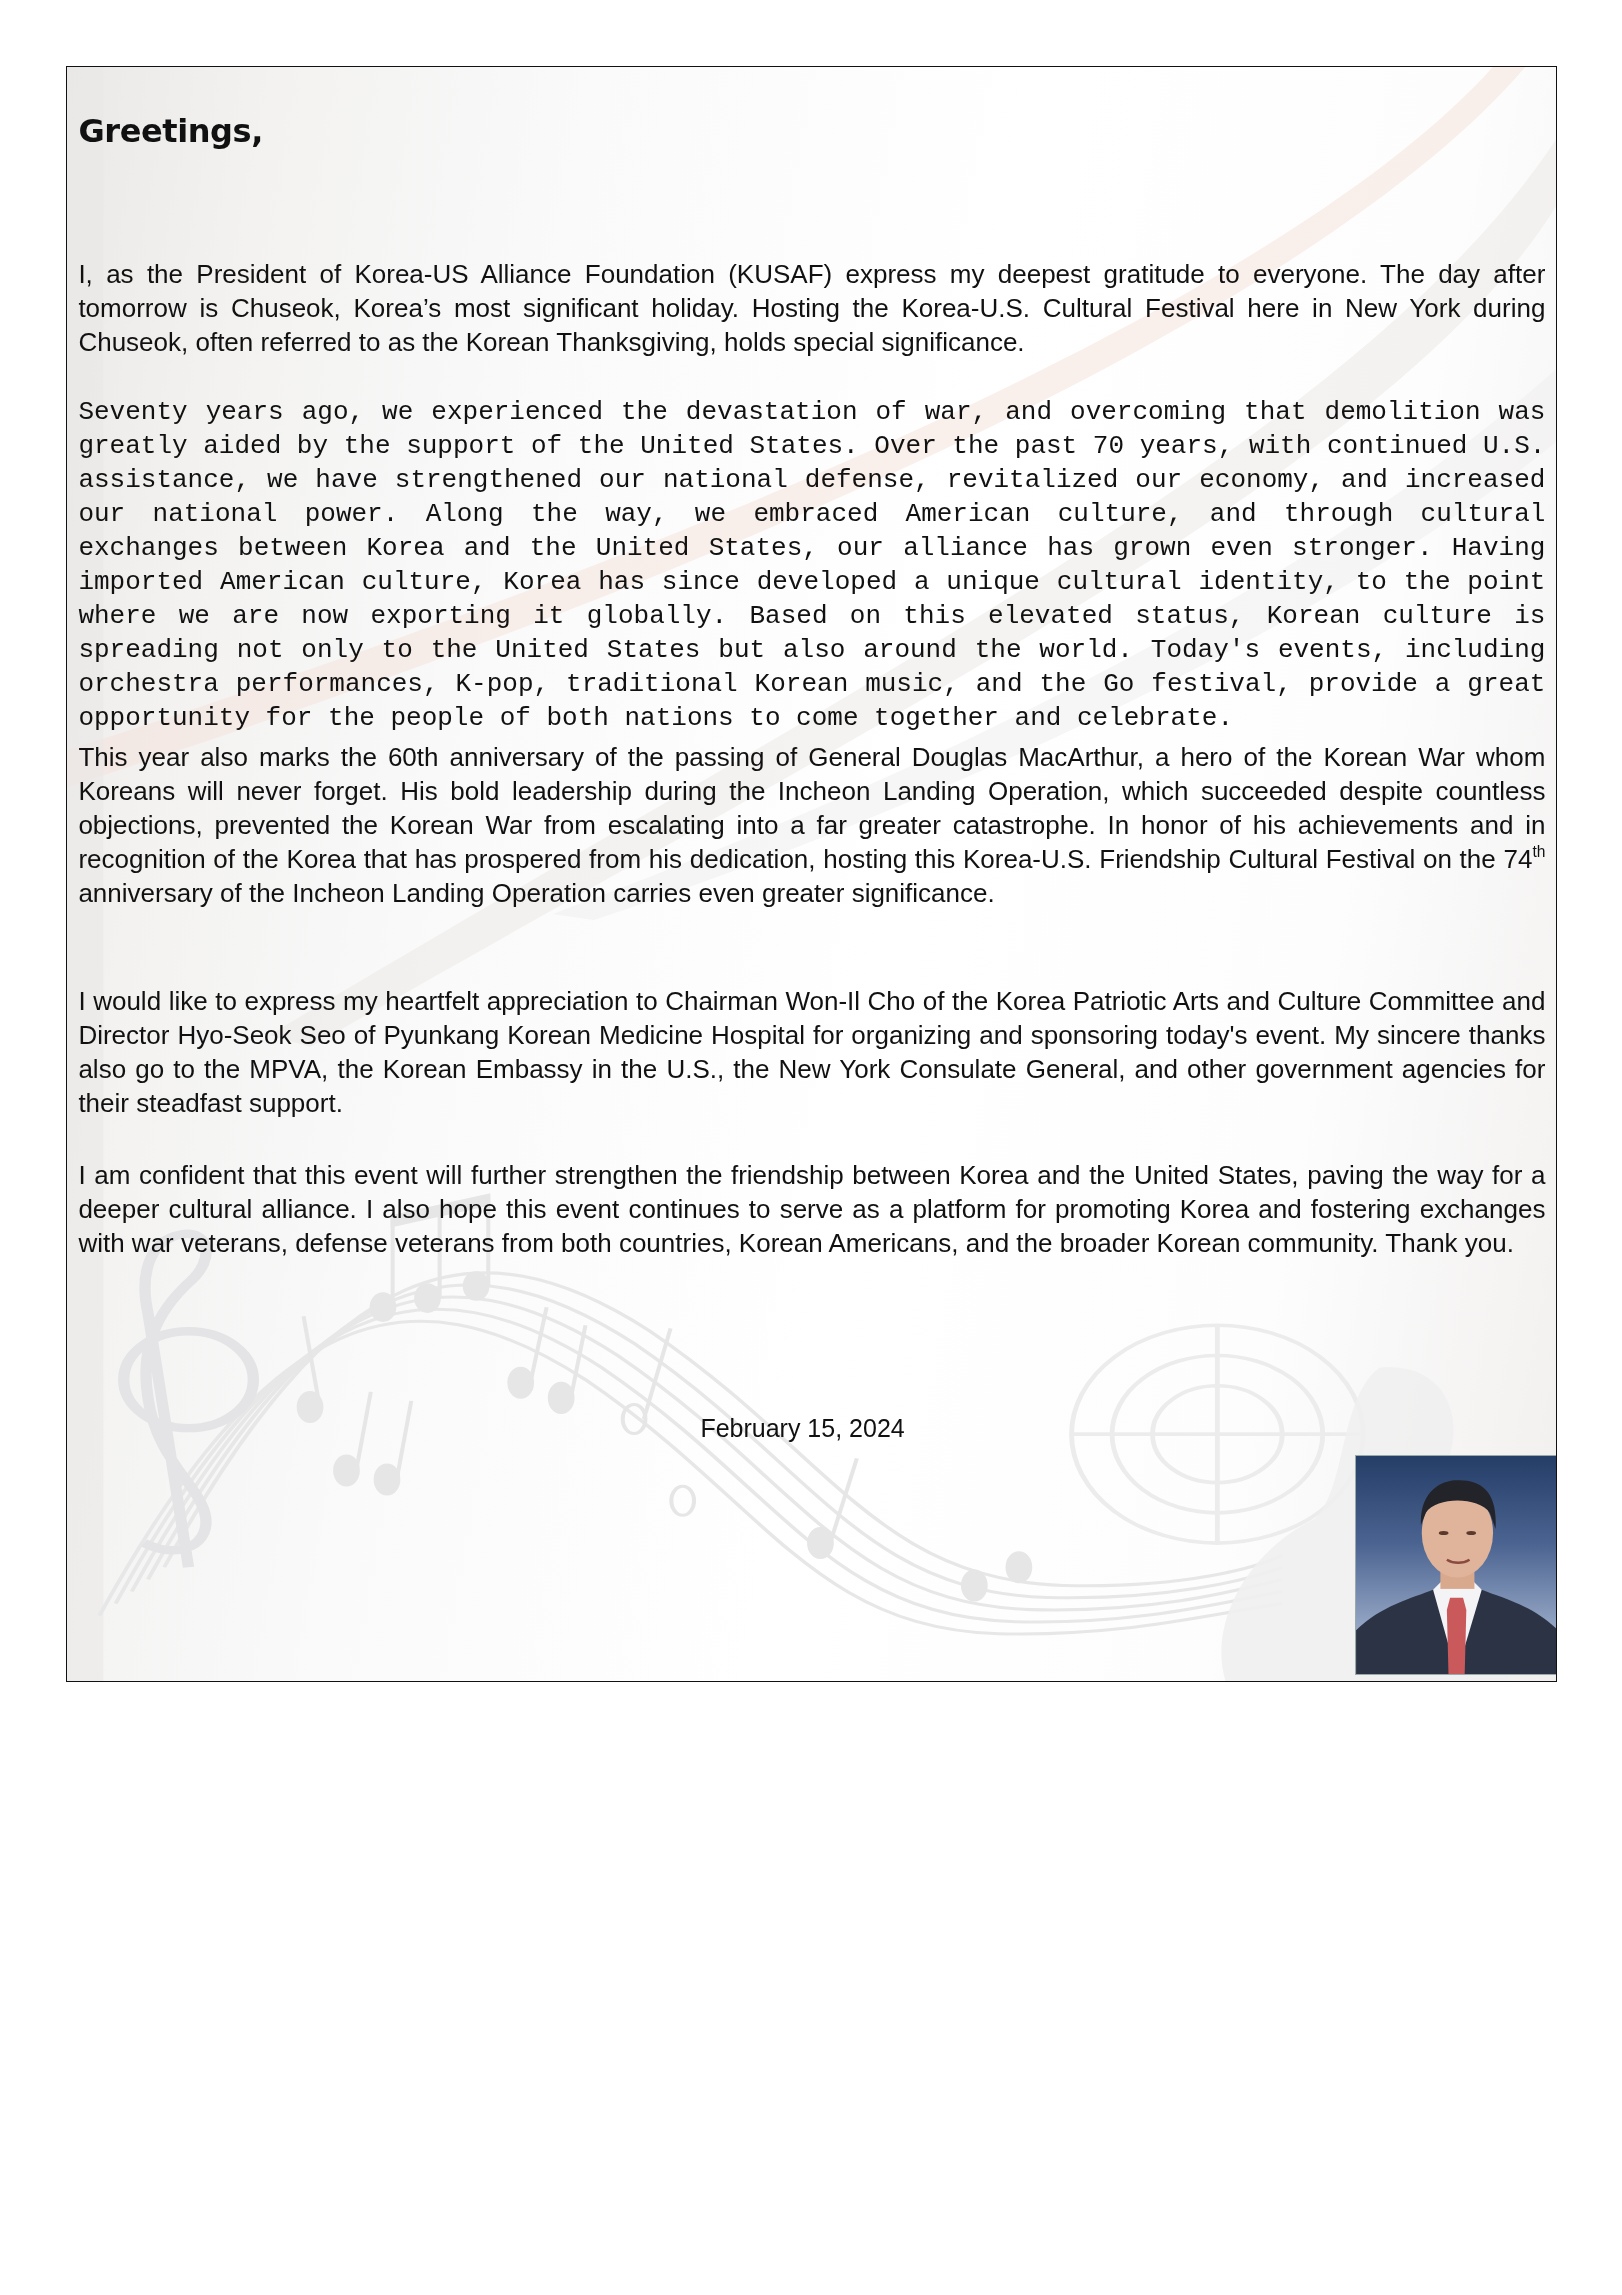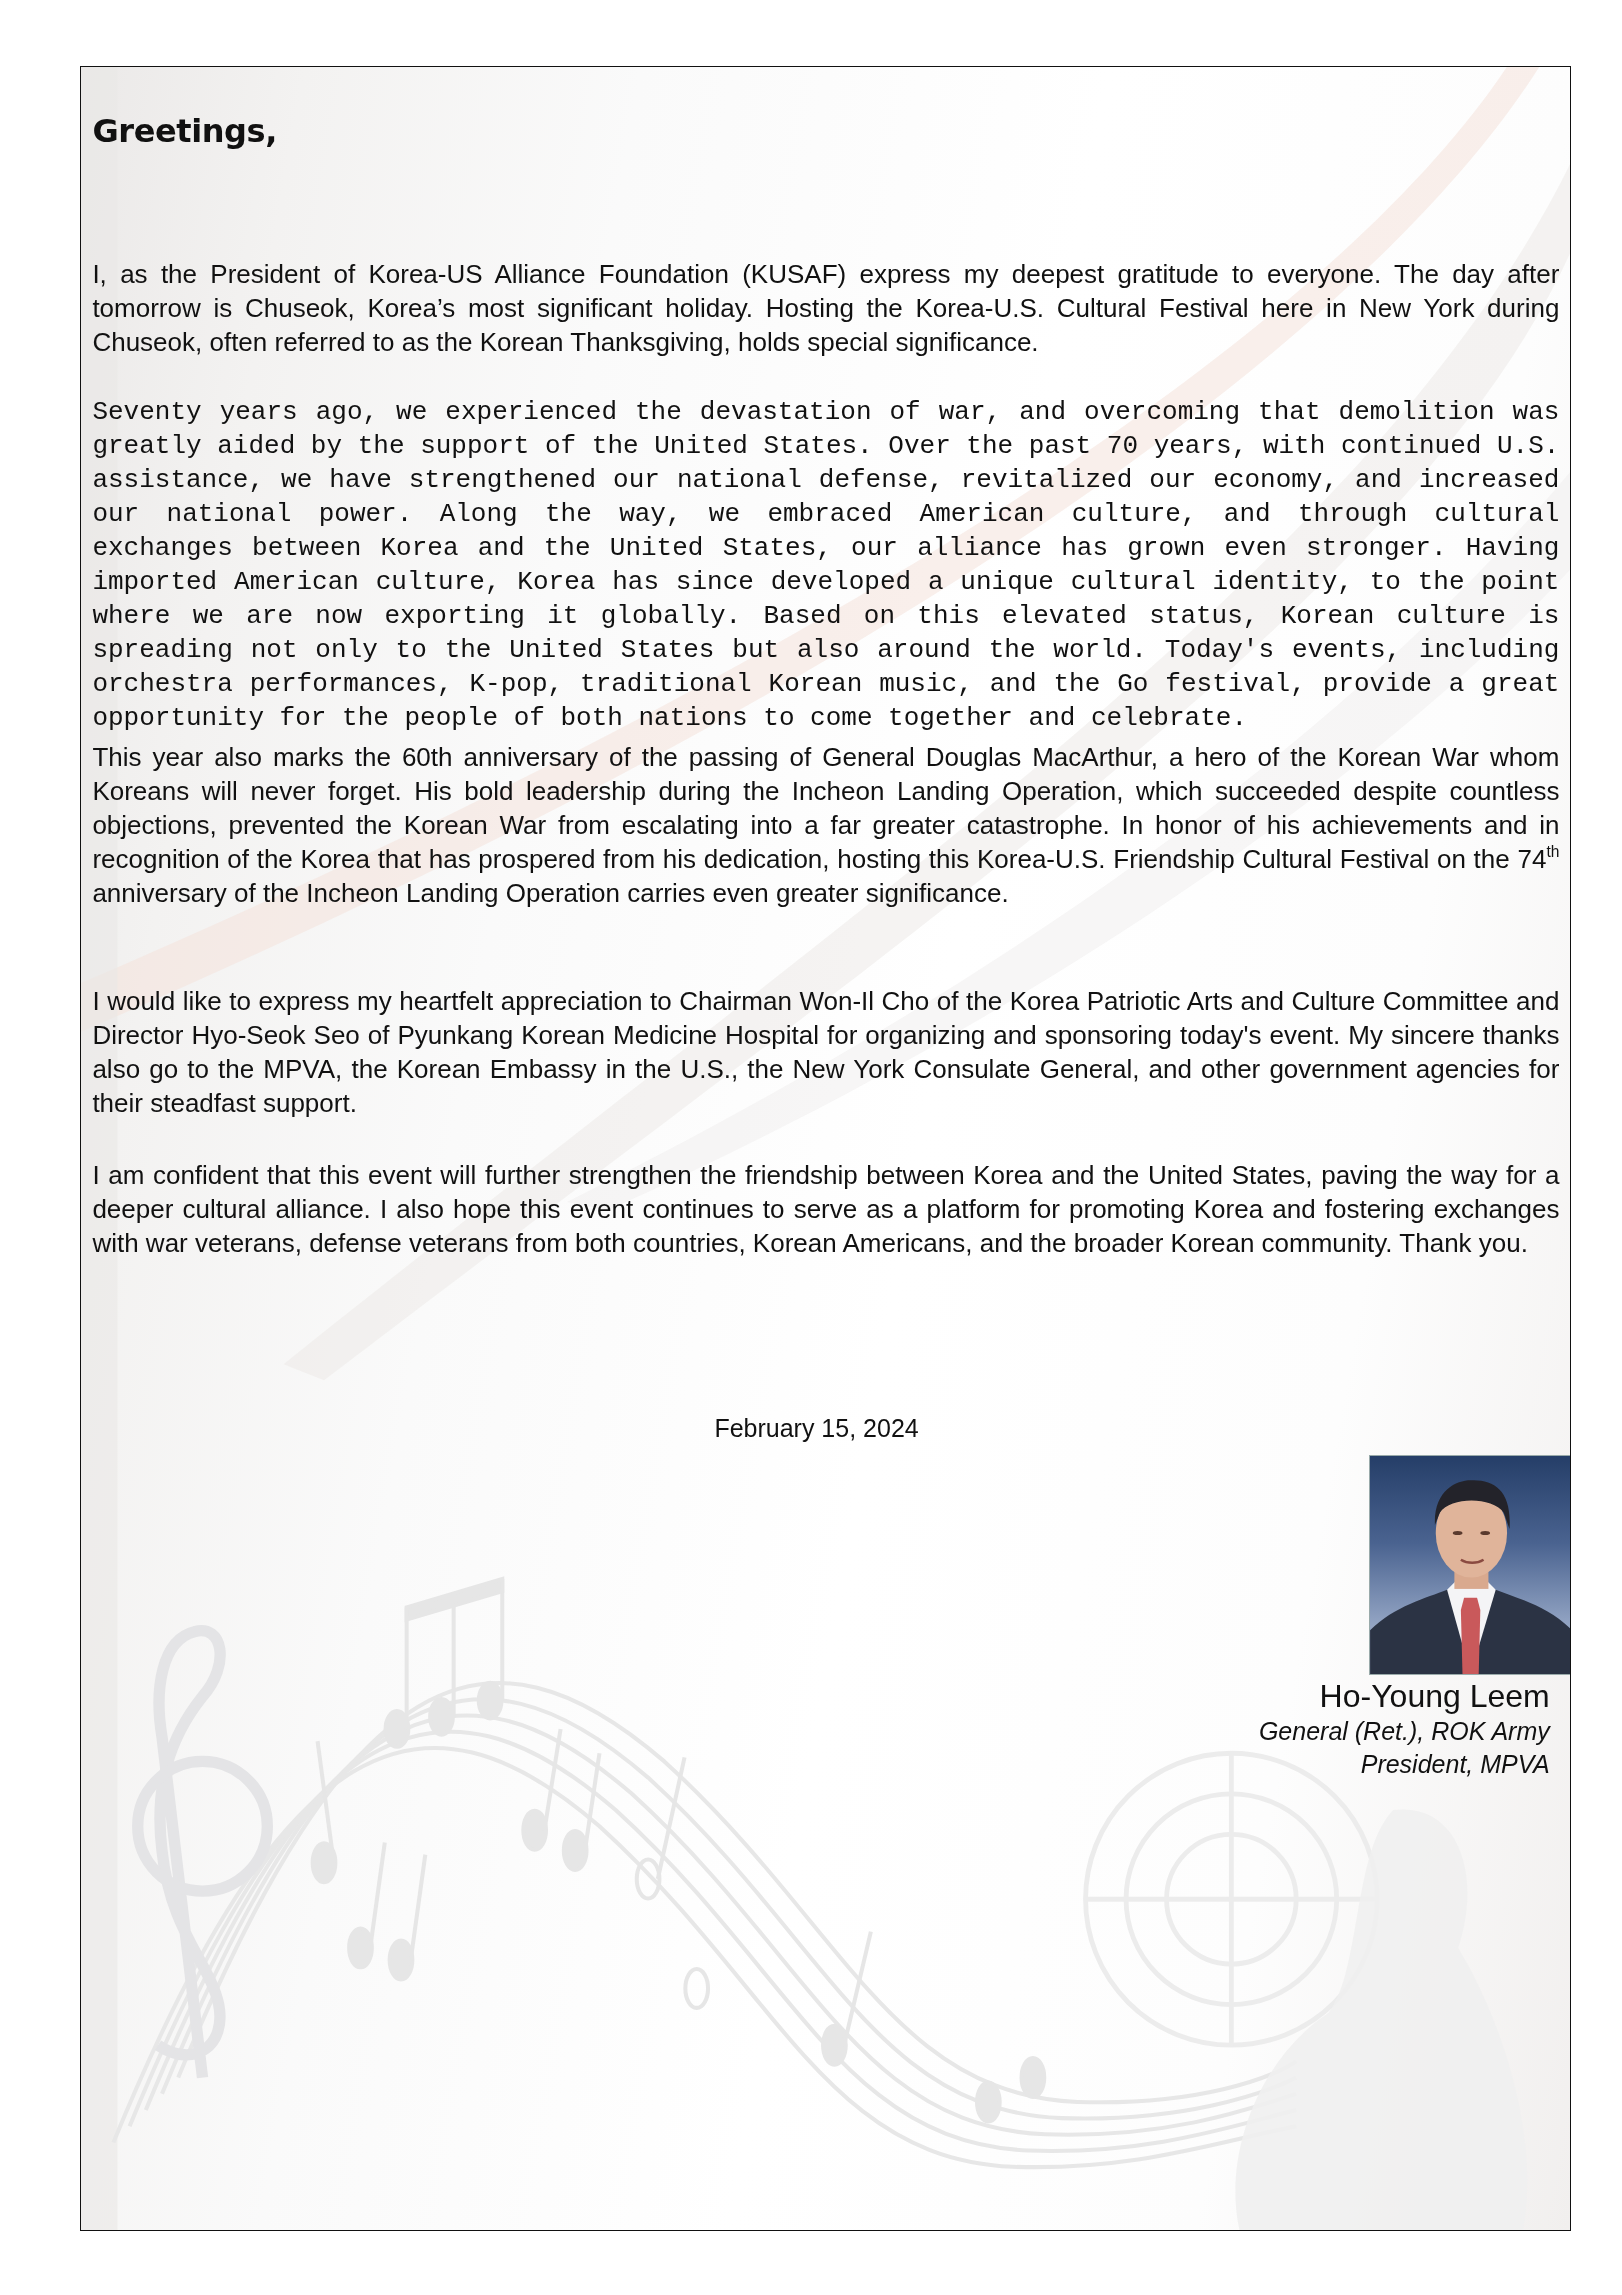--- a/index.html
+++ b/index.html
@@ -1,18 +1,18 @@
 <!DOCTYPE html>
 <html style="font-size:13px"><head>
 <meta charset="utf-8">
 <style>
   html, body { margin: 0; padding: 0; background: #ffffff; }
   body { width: 1623px; height: 2295px; position: relative; overflow: hidden; }
   .frame {
-    position: absolute; left: 80px; top: 66px; width: 1491px; height: 2165px;
+    position: absolute; left: 66px; top: 66px; width: 1491px; height: 1616px;
     border: 1.6px solid #111; box-sizing: border-box; overflow: hidden;
     background: linear-gradient(100deg, #ebe9e8 0%, #f3f2f1 12%, #fafafa 30%, #ffffff 55%, #fdfdfd 80%, #f1efee 100%);
   }
   .bg-deco { position: absolute; left: 0; top: 0; width: 100%; height: 100%; pointer-events: none; }
   .content { position: absolute; left: 11.4px; top: 0; width: 1467px; }
   .greeting {
     position: absolute; left: 0; top: 45px;
     font-family: "DejaVu Sans", sans-serif; font-weight: bold; font-size: 32px; color: #111;
     letter-spacing: -0.4px;
   }

